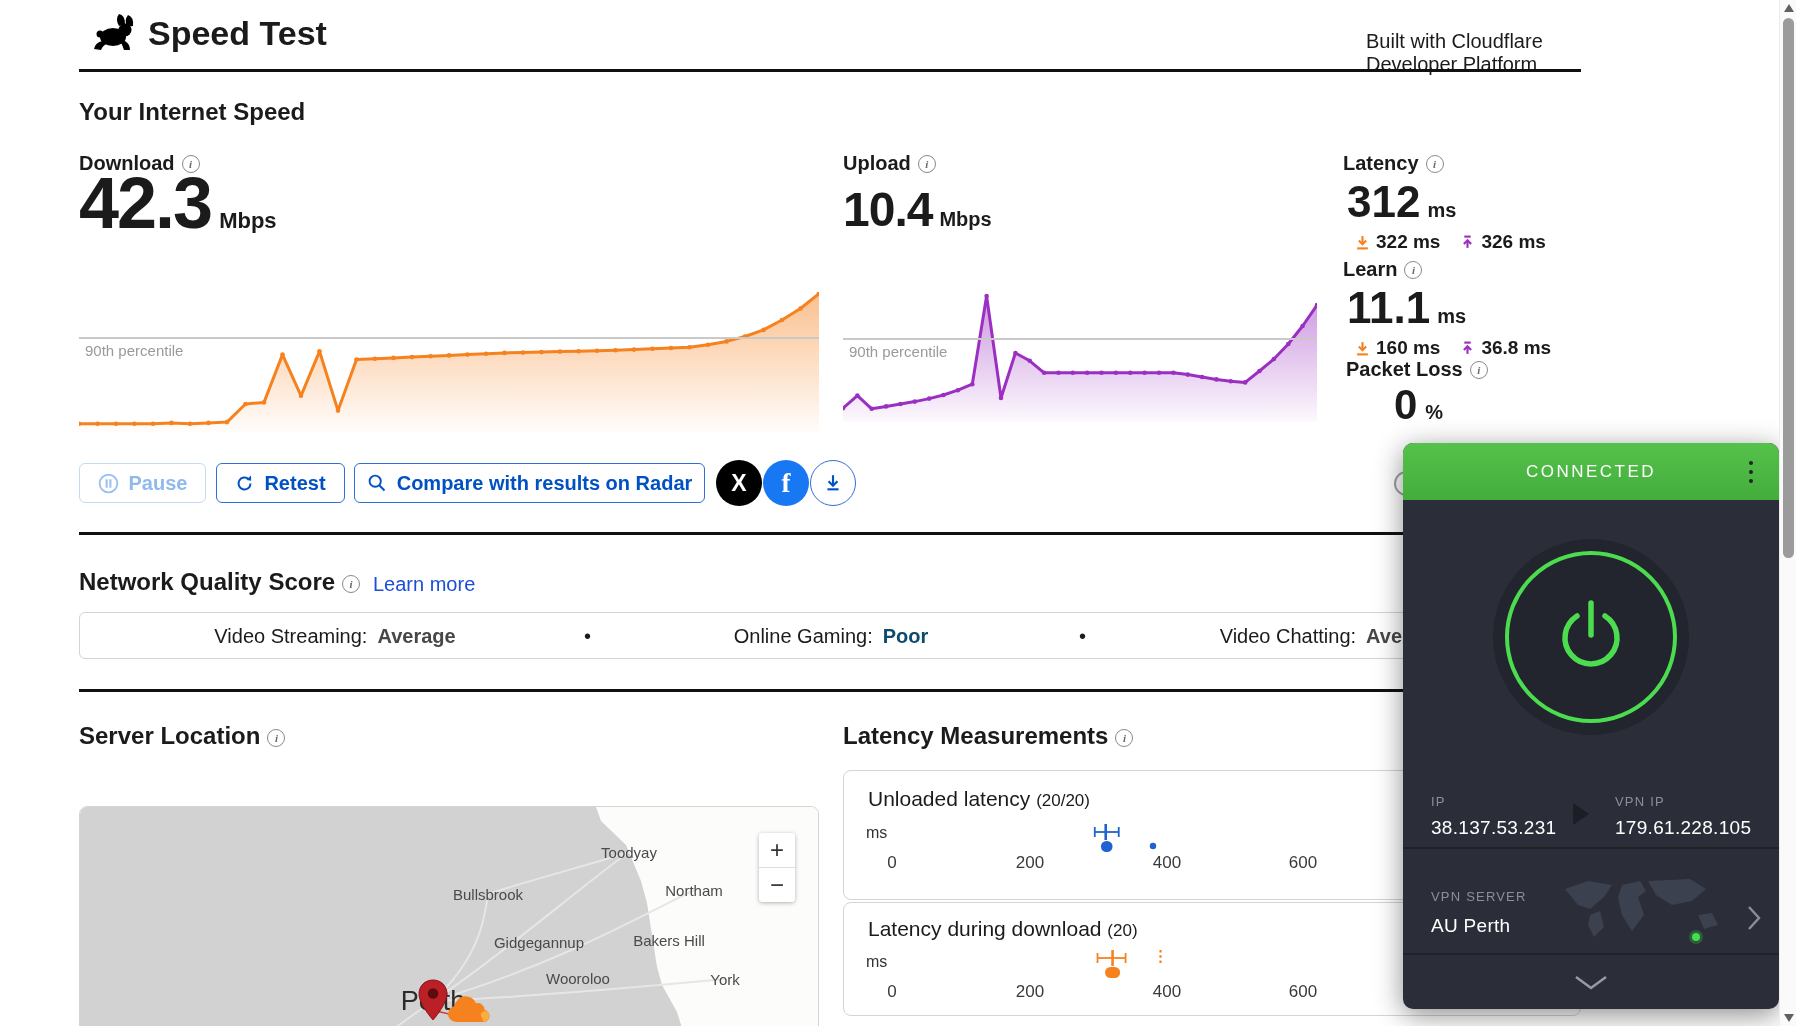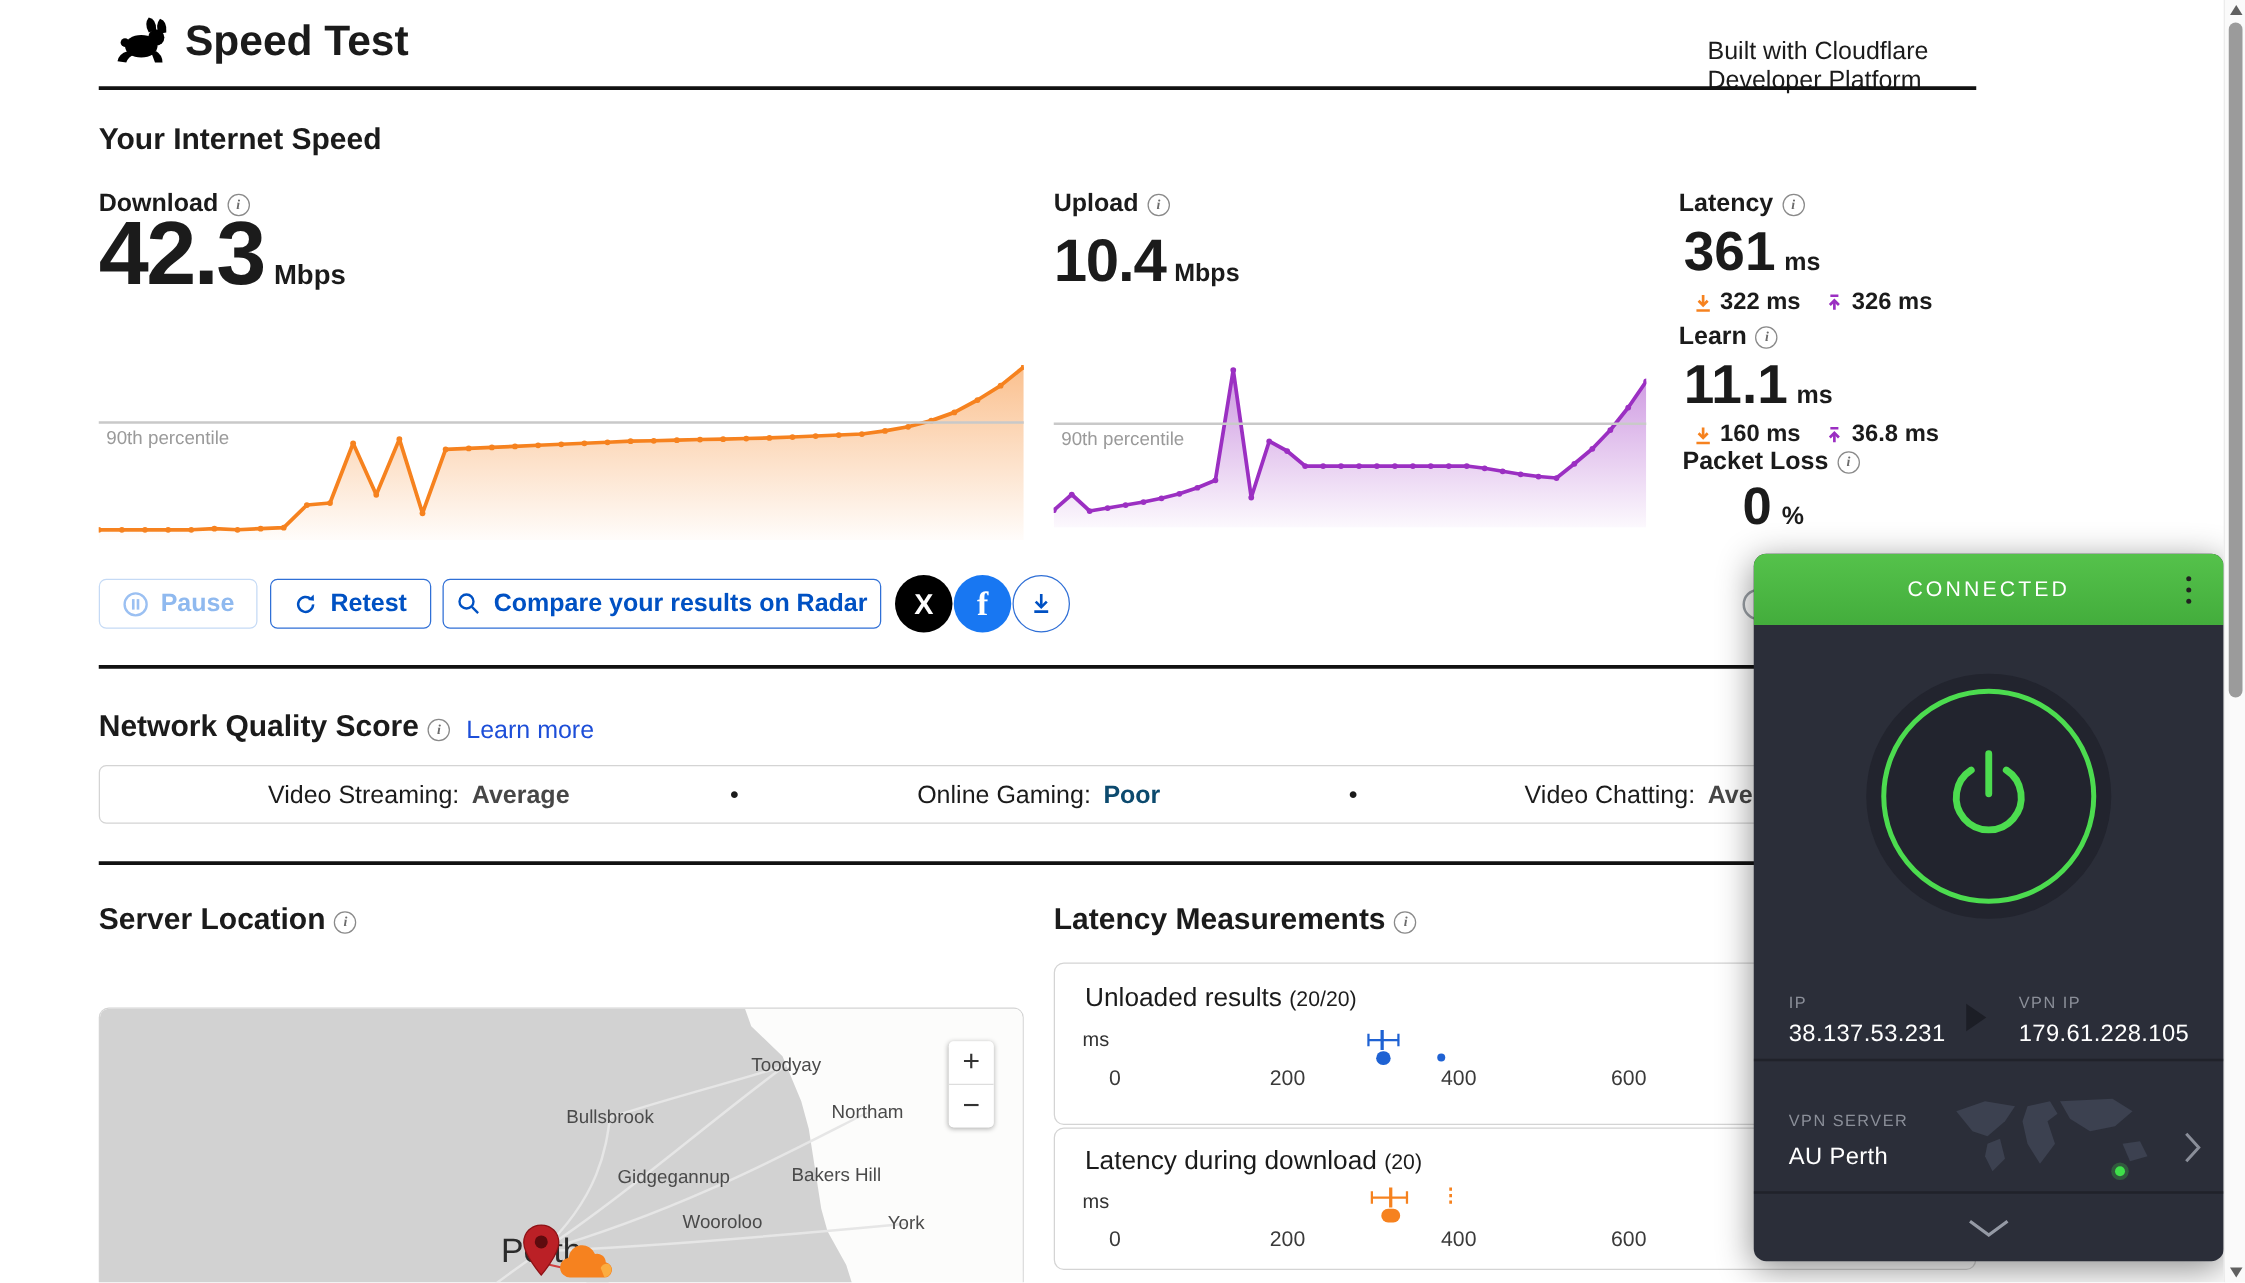--- a/index.html
+++ b/index.html
@@ -65,21 +65,21 @@
     <span class="lbl">Upload</span><span class="info">i</span>
   </div>
   <div class="abs" style="left:843px;top:182px;display:flex;align-items:baseline;gap:7px;">
     <span style="font-size:48px;font-weight:bold;letter-spacing:-1px;">10.4</span>
     <span class="unit" style="font-size:20px;">Mbps</span>
   </div>
 
   <div class="abs" style="left:1343px;top:152px;">
     <div><span class="lbl">Latency</span><span class="info">i</span></div>
     <div style="display:flex;align-items:baseline;gap:7px;margin:2px 0 4px 4px;">
-      <span style="font-size:44px;font-weight:bold;">361</span>
+      <span style="font-size:44px;font-weight:bold;">312</span>
       <span class="unit" style="font-size:20px;">ms</span>
     </div>
     <div class="subrow" style="margin-left:12px;">
       <span class="subitem">
         <svg width="15" height="15" viewBox="0 0 14 14">
             <g stroke="#f6821f" stroke-width="2" fill="none">
               <path d="M7 1v7"></path>
               <path d="M3.6 5.2 7 8.6 10.4 5.2"></path>
               <path d="M2 12.5h10"></path>
             </g>
@@ -253,21 +253,21 @@
       <path d="M16.8 1.6 17 7l-5-0.7z" fill="#0051c3"></path>
     </svg>
     <span>Retest</span>
   </div>
 
   <div class="abs btn btn-blue" style="left:354px;top:463px;width:351px;">
     <svg width="20" height="20" viewBox="0 0 20 20">
       <circle cx="8.2" cy="8.2" r="5.6" fill="none" stroke="#0051c3" stroke-width="1.9"></circle>
       <path d="M12.5 12.5 17.5 17.5" stroke="#0051c3" stroke-width="1.9"></path>
     </svg>
-    <span>Compare your results on Radar</span>
+    <span>Compare with results on Radar</span>
   </div>
 
   <div class="abs circ" style="left:716px;top:460px;width:46px;height:46px;background:#000;color:#fff;font-size:23px;font-weight:bold;">
     <span>X</span>
   </div>
   <div class="abs circ" style="left:763px;top:460px;width:46px;height:46px;background:#1877f2;color:#fff;font-size:27px;font-weight:bold;">
     <span style="font-family:'Liberation Serif',serif;">f</span>
   </div>
   <div class="abs circ" style="left:810px;top:460px;width:46px;height:46px;background:#fff;border:1.6px solid #2f6fd6;box-sizing:border-box;">
     <svg width="20" height="20" viewBox="0 0 18 18">
@@ -352,21 +352,21 @@
       <div style="height:34px;background:#fff;display:flex;align-items:center;justify-content:center;font-size:24px;color:#333;cursor:pointer;">−</div>
     </div>
   </div>
 
   <div class="abs" style="left:843px;top:722px;">
     <span class="h2">Latency Measurements</span><span class="info">i</span>
   </div>
 
   <div class="abs panel" style="left:843px;top:770px;width:738px;height:130px;">
     <div class="abs" style="left:24px;top:16px;font-size:21px;">
-      <span>Unloaded results</span>
+      <span>Unloaded latency</span>
       <span style="font-size:17px;">(20/20)</span>
     </div>
     <span class="abs" style="left:22px;top:53px;font-size:16px;color:#333;">ms</span>
     <svg id="unloaded-box" class="abs" style="left:37px;top:52px;" width="520" height="32">
         <line x1="213.76000000000002" x2="237.735" y1="9" y2="9" stroke="#1f62d3" stroke-width="1.8"></line>
         <line x1="213.76000000000002" x2="213.76000000000002" y1="4" y2="14" stroke="#1f62d3" stroke-width="1.8"></line>
         <line x1="237.735" x2="237.735" y1="4" y2="14" stroke="#1f62d3" stroke-width="1.8"></line>
         <line x1="224.72000000000003" x2="224.72000000000003" y1="1" y2="17" stroke="#1f62d3" stroke-width="2.6"></line>
         <rect x="219.925" y="18" width="11.6" height="11" rx="5.5" fill="#1f62d3"></rect>
         <circle cx="271.985" cy="23" r="3.2" fill="#1f62d3"></circle>

